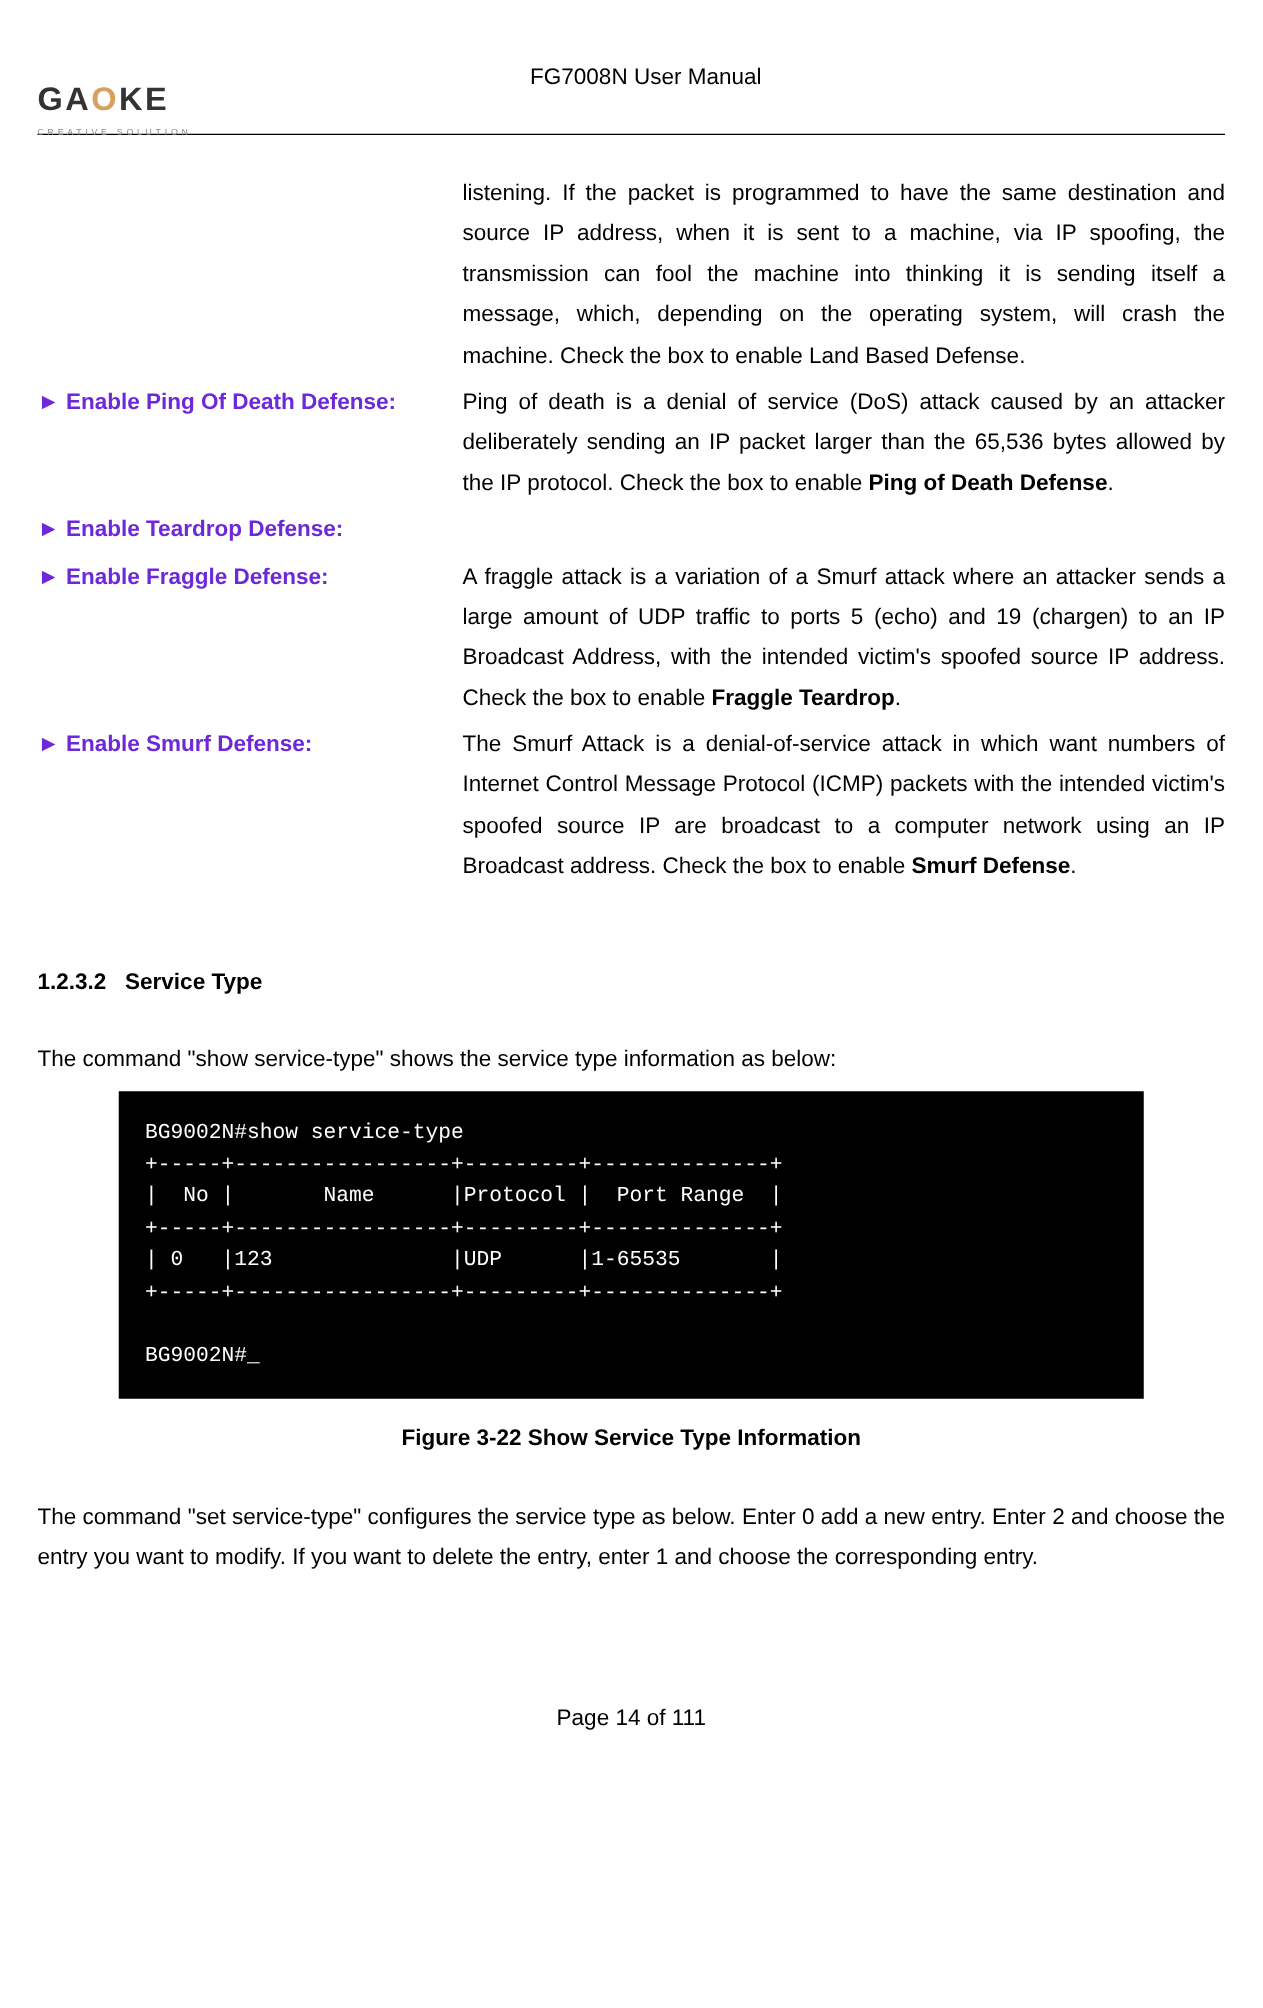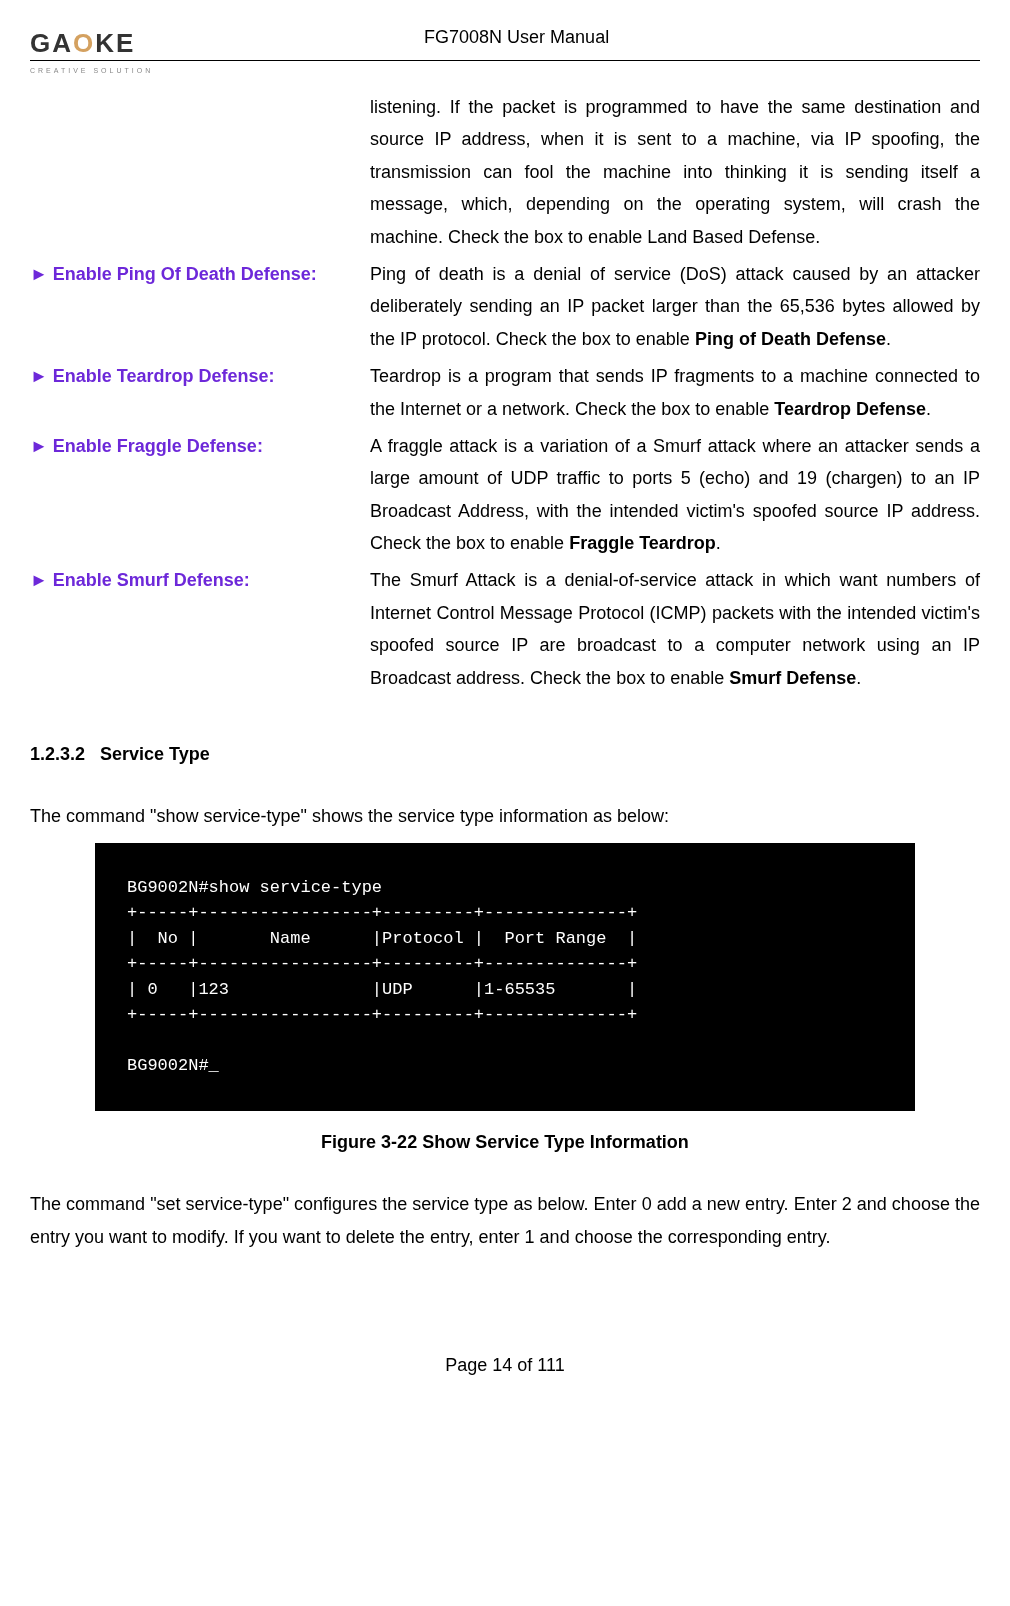--- a/index.html
+++ b/index.html
@@ -20,20 +20,22 @@
     .header {
       display: flex;
       align-items: center;
       border-bottom: 1px solid #000;
       padding-bottom: 5px;
       margin-bottom: 30px;
     }
     .logo {
       height: 35px;
       display: flex;
+      align-items: center;
+      margin-top: 47px;
     }
     .logo-text {
       font-size: 26px;
       font-weight: bold;
       color: #333;
       letter-spacing: 2px;
     }
     .logo-text .o {
       color: #d4a160;
     }
@@ -69,33 +71,33 @@
     .def-content .bold {
       font-weight: bold;
     }
     .continuation {
       margin-left: 340px;
       text-align: justify;
       margin-bottom: 5px;
     }
     .section-heading {
       font-weight: bold;
-      margin-top: 44px;
+      margin-top: 60px;
       margin-bottom: 30px;
       font-size: 18px;
     }
     .body-text {
       margin-bottom: 10px;
       text-align: justify;
     }
     .terminal {
       background: #000;
       color: #fff;
       font-family: 'Courier New', monospace;
-      padding: 32px;
+      padding: 21px;
       margin: 10px 65px;
       font-size: 17px;
       line-height: 1.5;
       white-space: pre;
       overflow: hidden;
     }
     .figure-caption {
       text-align: center;
       font-weight: bold;
       margin: 15px 0 30px 0;
@@ -124,21 +126,20 @@
   <span>listening. If the packet is programmed to have the same destination and source IP address, when it is sent to a machine, via IP spoofing, the transmission can fool the machine into thinking it is sending itself a message, which, depending on the operating system, will crash the machine. Check the box to enable </span><span class="bold">Land Based Defense</span>.
 </div>
 
 <div id="definitions-container">
     <div class="def-item">
       <div class="def-label">► Enable Ping Of Death Defense:</div>
       <div class="def-content"><span>Ping of death is a denial of service (DoS) attack caused by an attacker deliberately sending an IP packet larger than the 65,536 bytes allowed by the IP protocol. Check the box to enable </span><span class="bold">Ping of Death Defense</span>.</div>
     </div>
     <div class="def-item">
       <div class="def-label">► Enable Teardrop Defense:</div>
-      <div class="def-content"><span>Teardrop is a program that sends IP fragments to a machine connected to the Internet or a network. Check the box to enable </span><span class="bold">Teardrop Defense</span>.</div>
     </div>
     <div class="def-item">
       <div class="def-label">► Enable Fraggle Defense:</div>
       <div class="def-content"><span>A fraggle attack is a variation of a Smurf attack where an attacker sends a large amount of UDP traffic to ports 5 (echo) and 19 (chargen) to an IP Broadcast Address, with the intended victim's spoofed source IP address. Check the box to enable </span><span class="bold">Fraggle Teardrop</span>.</div>
     </div>
     <div class="def-item">
       <div class="def-label">► Enable Smurf Defense:</div>
       <div class="def-content"><span>The Smurf Attack is a denial-of-service attack in which want numbers of Internet Control Message Protocol (ICMP) packets with the intended victim's spoofed source IP are broadcast to a computer network using an IP Broadcast address. Check the box to enable </span><span class="bold">Smurf Defense</span>.</div>
     </div>
   </div>

